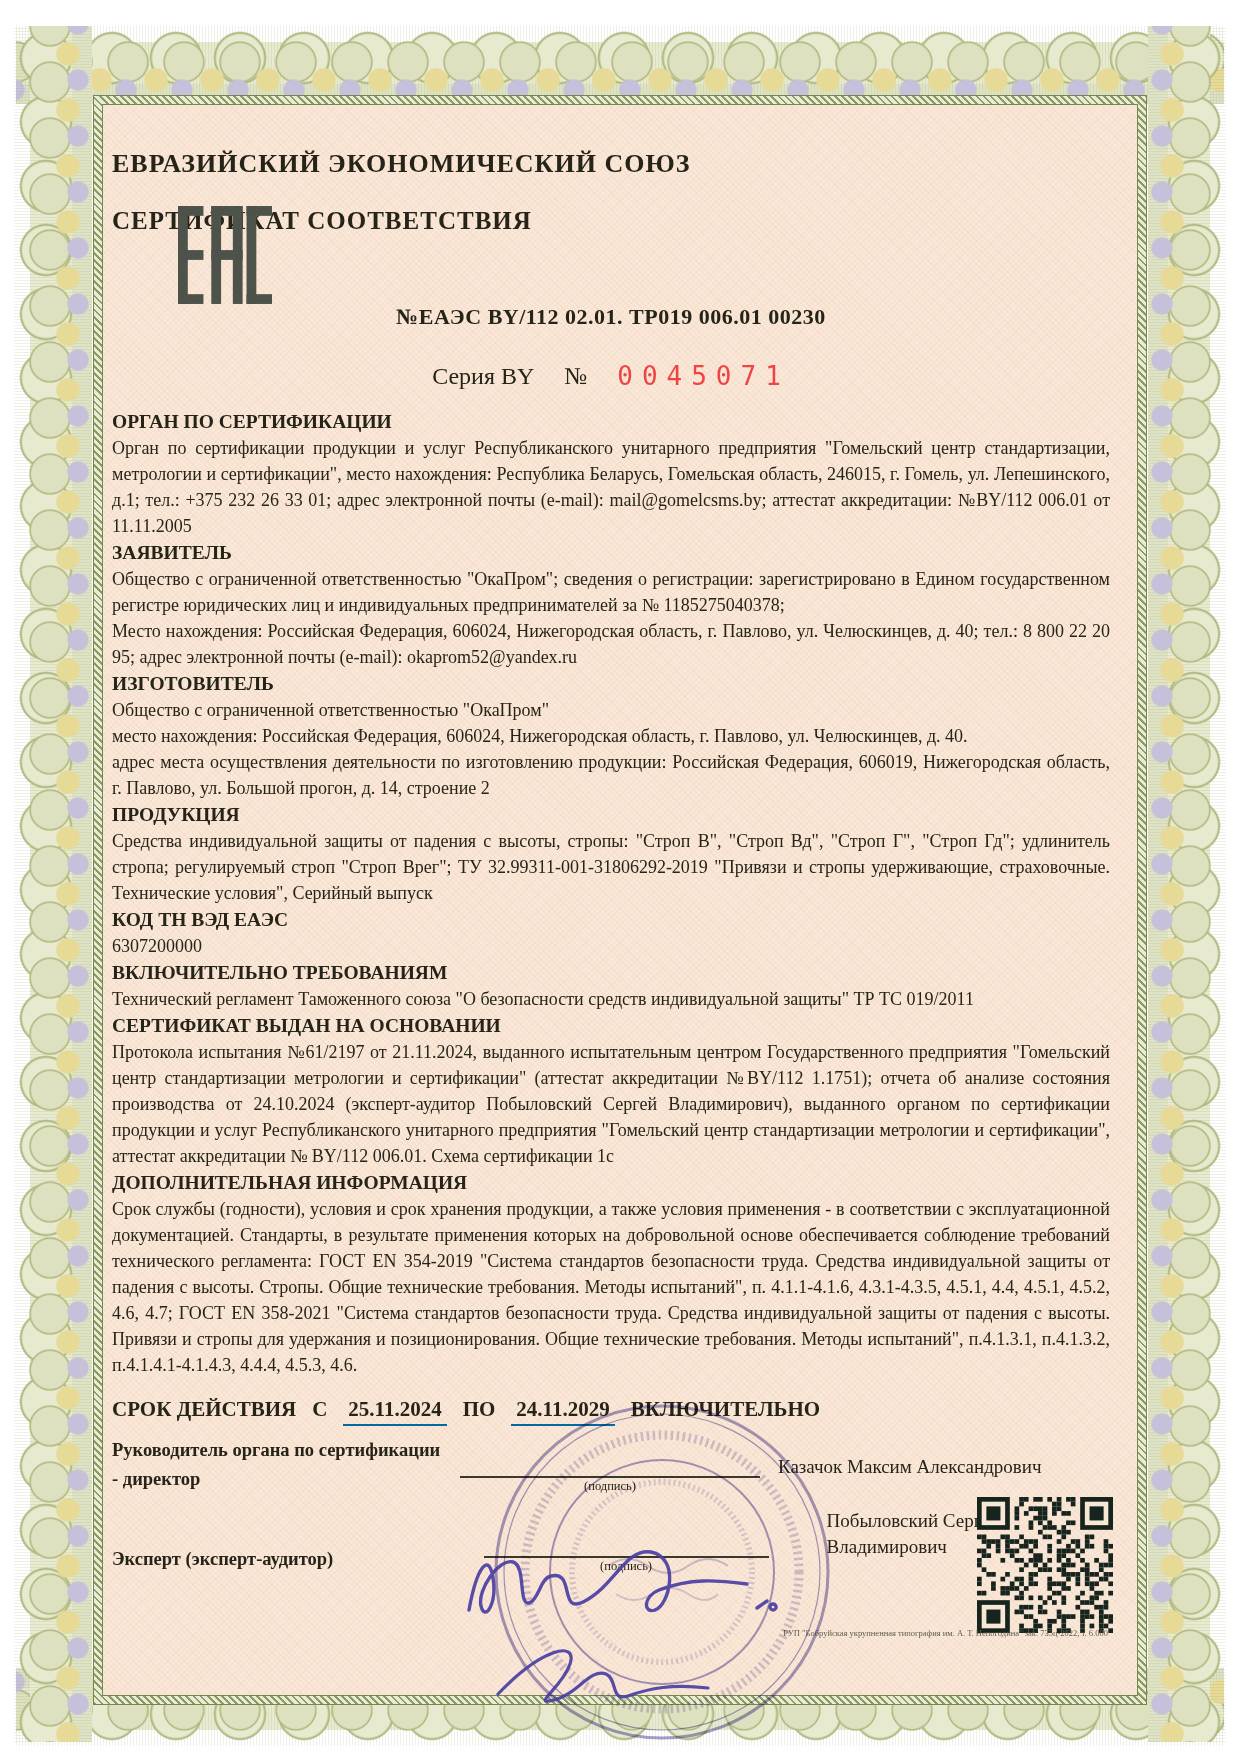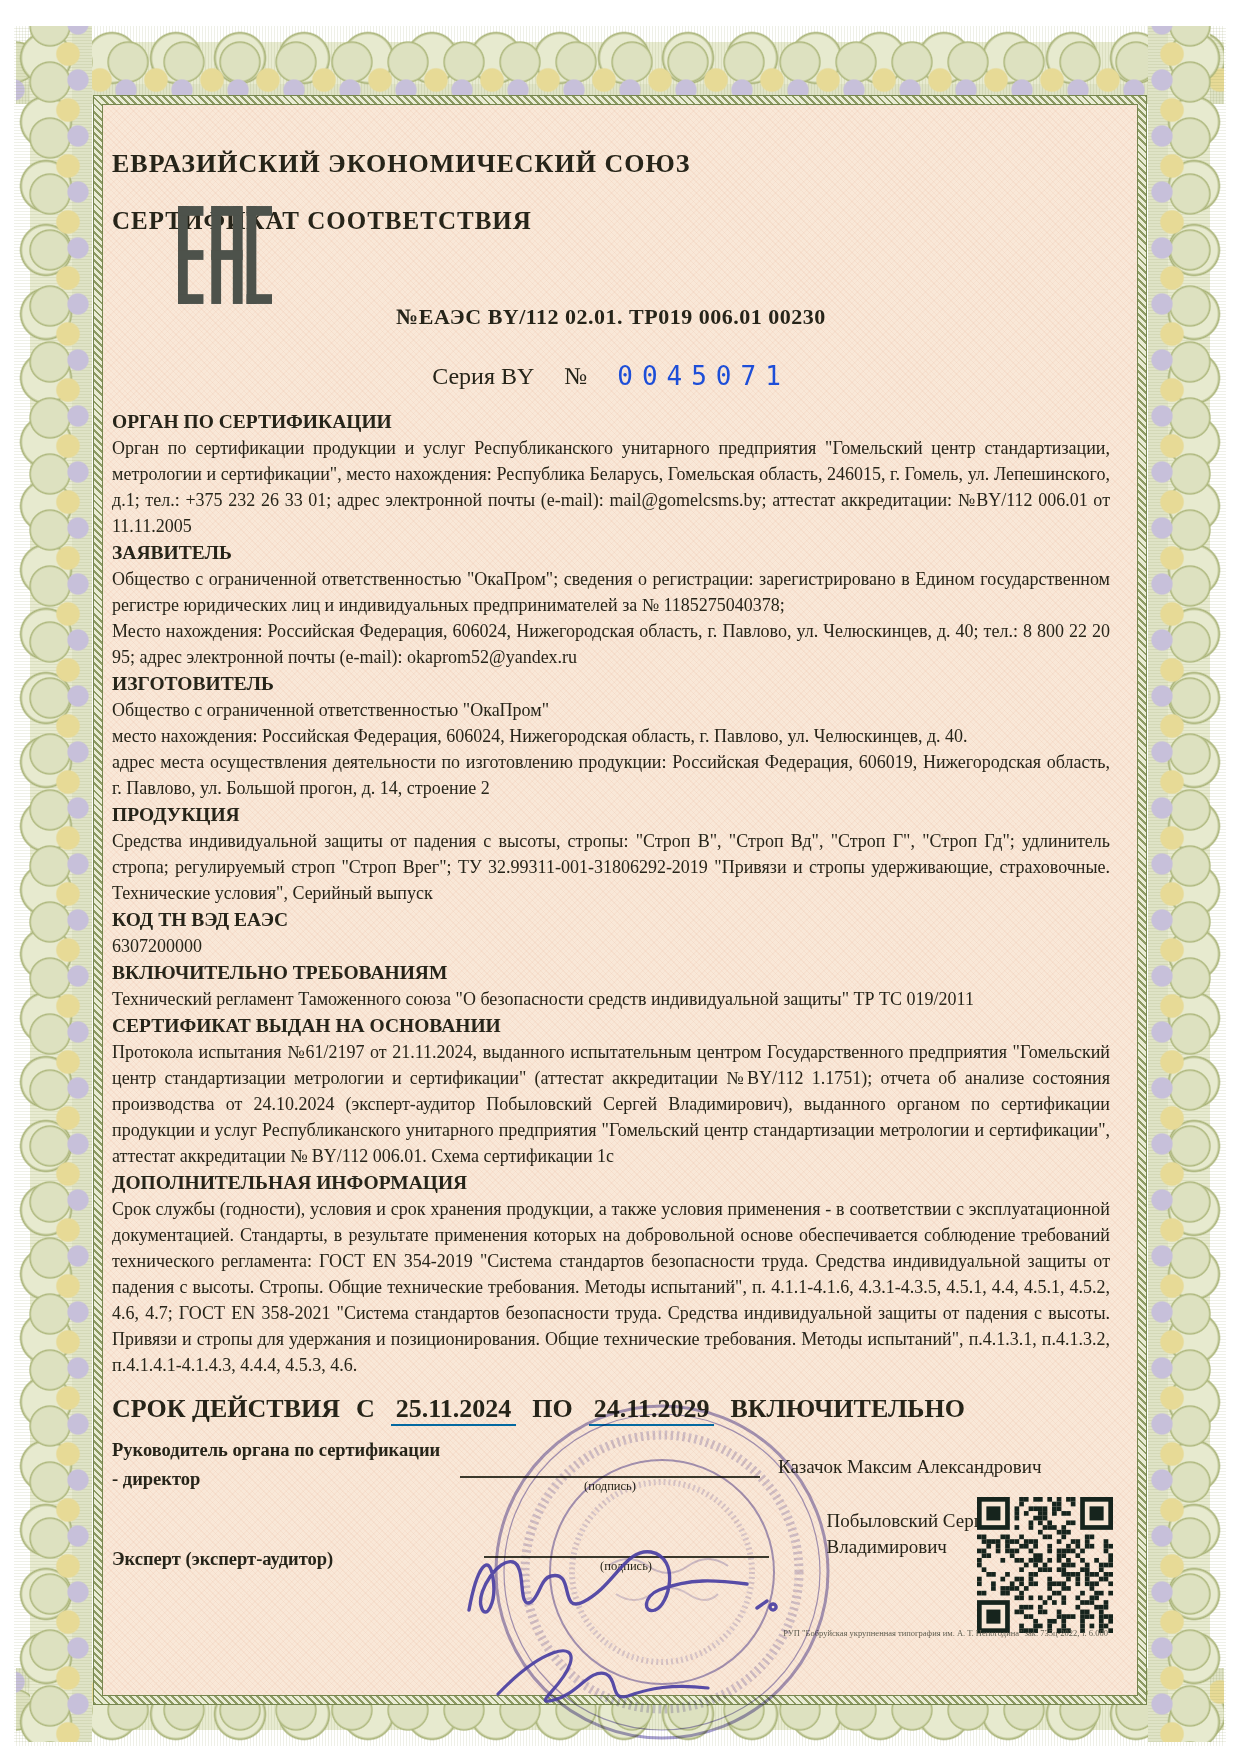--- a/index.html
+++ b/index.html
@@ -45,30 +45,30 @@
     border:8px solid transparent;
     border-image:repeating-linear-gradient(45deg, #8d9a63 0 2px, #e9ecd4 2px 5px) 8;
     box-shadow:0 0 0 1px #76864f, inset 0 0 0 1px #76864f;}
 
   
   .content{position:absolute;left:112px;right:130px;top:126px;z-index:4;}
   .t1{font-weight:bold;font-size:26px;line-height:44px;margin-top:16px;letter-spacing:1px;}
   .t2{text-align:left;font-weight:bold;font-size:25px;line-height:40px;margin-top:15px;letter-spacing:1px;}
   .certnum{text-align:center;font-weight:bold;font-size:22px;line-height:40px;margin-top:56px;letter-spacing:.5px;}
   .series{display:flex;justify-content:center;align-items:flex-start;gap:30px;margin-top:18px;font-size:24px;line-height:42px;}
-  .series .num{font-family:"DejaVu Sans Mono",monospace;font-size:26px;letter-spacing:9px;color:#1d4ed8;}
+  .series .num{font-family:"DejaVu Sans Mono",monospace;font-size:26px;letter-spacing:9px;color:#ef4444;}
 
   .eac-logo{position:absolute;left:66px;top:80px;width:94px;height:98px;}
 
   .sec-h{font-weight:bold;font-size:19.5px;line-height:26px;margin-top:1px;}
   .sec-p{font-size:18px;line-height:26px;text-align:justify;margin:0;}
   .sec-p.nojust{text-align:left;}
   .sections{margin-top:12px;}
 
-  .validity{display:flex;gap:16px;align-items:baseline;font-weight:bold;font-size:26px;line-height:30px;margin-top:16px;}
+  .validity{display:flex;gap:16px;align-items:baseline;font-weight:bold;font-size:21px;line-height:30px;margin-top:16px;}
   .validity .date{border-bottom:2px solid #0369a1;padding:0 5px;}
 
   .sigrow{display:flex;align-items:flex-end;}
   .sigrow1{margin-top:10px;}
   .sigrow2{margin-top:14px;gap:40px;}
   .sigrole{width:330px;font-weight:bold;font-size:18.5px;line-height:29px;}
   .sigline{width:300px;margin:0 18px;text-align:center;}
   .sigline .line{height:36px;border-bottom:2px solid #3a382c;}
   .sigline .cap{font-size:12.5px;line-height:16px;}
   .signame{font-size:19px;line-height:26px;padding-bottom:14px;}

